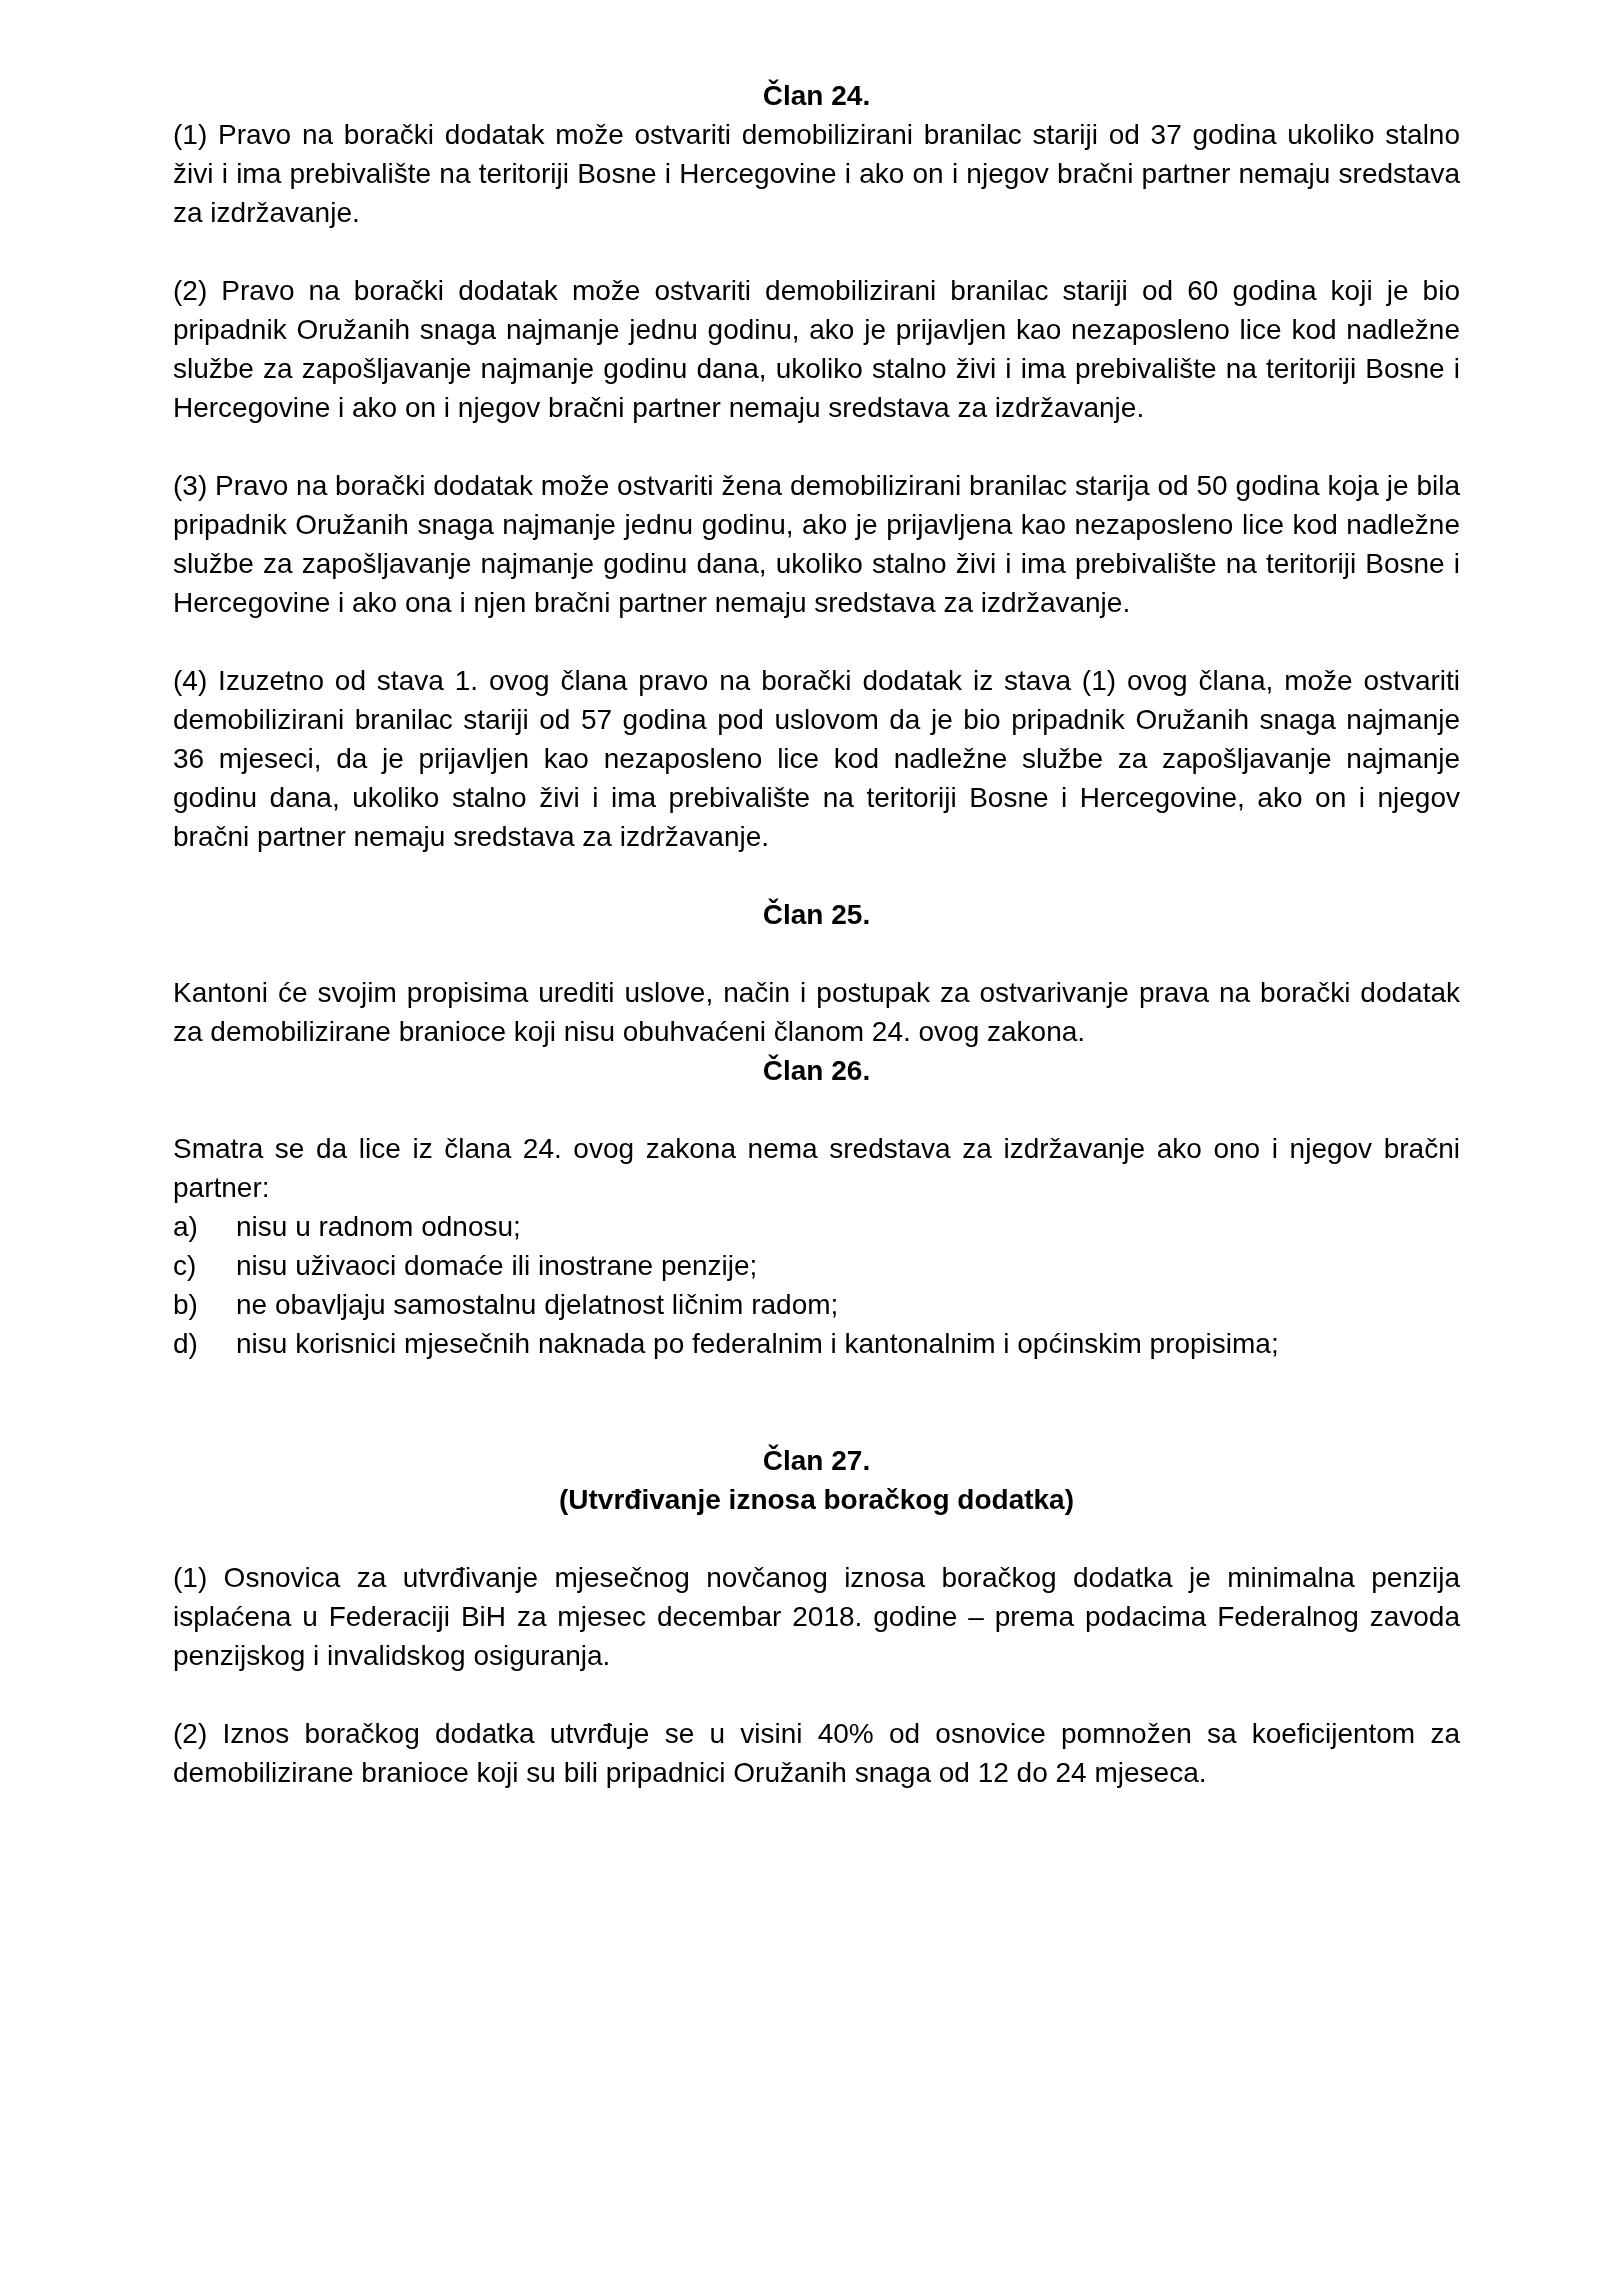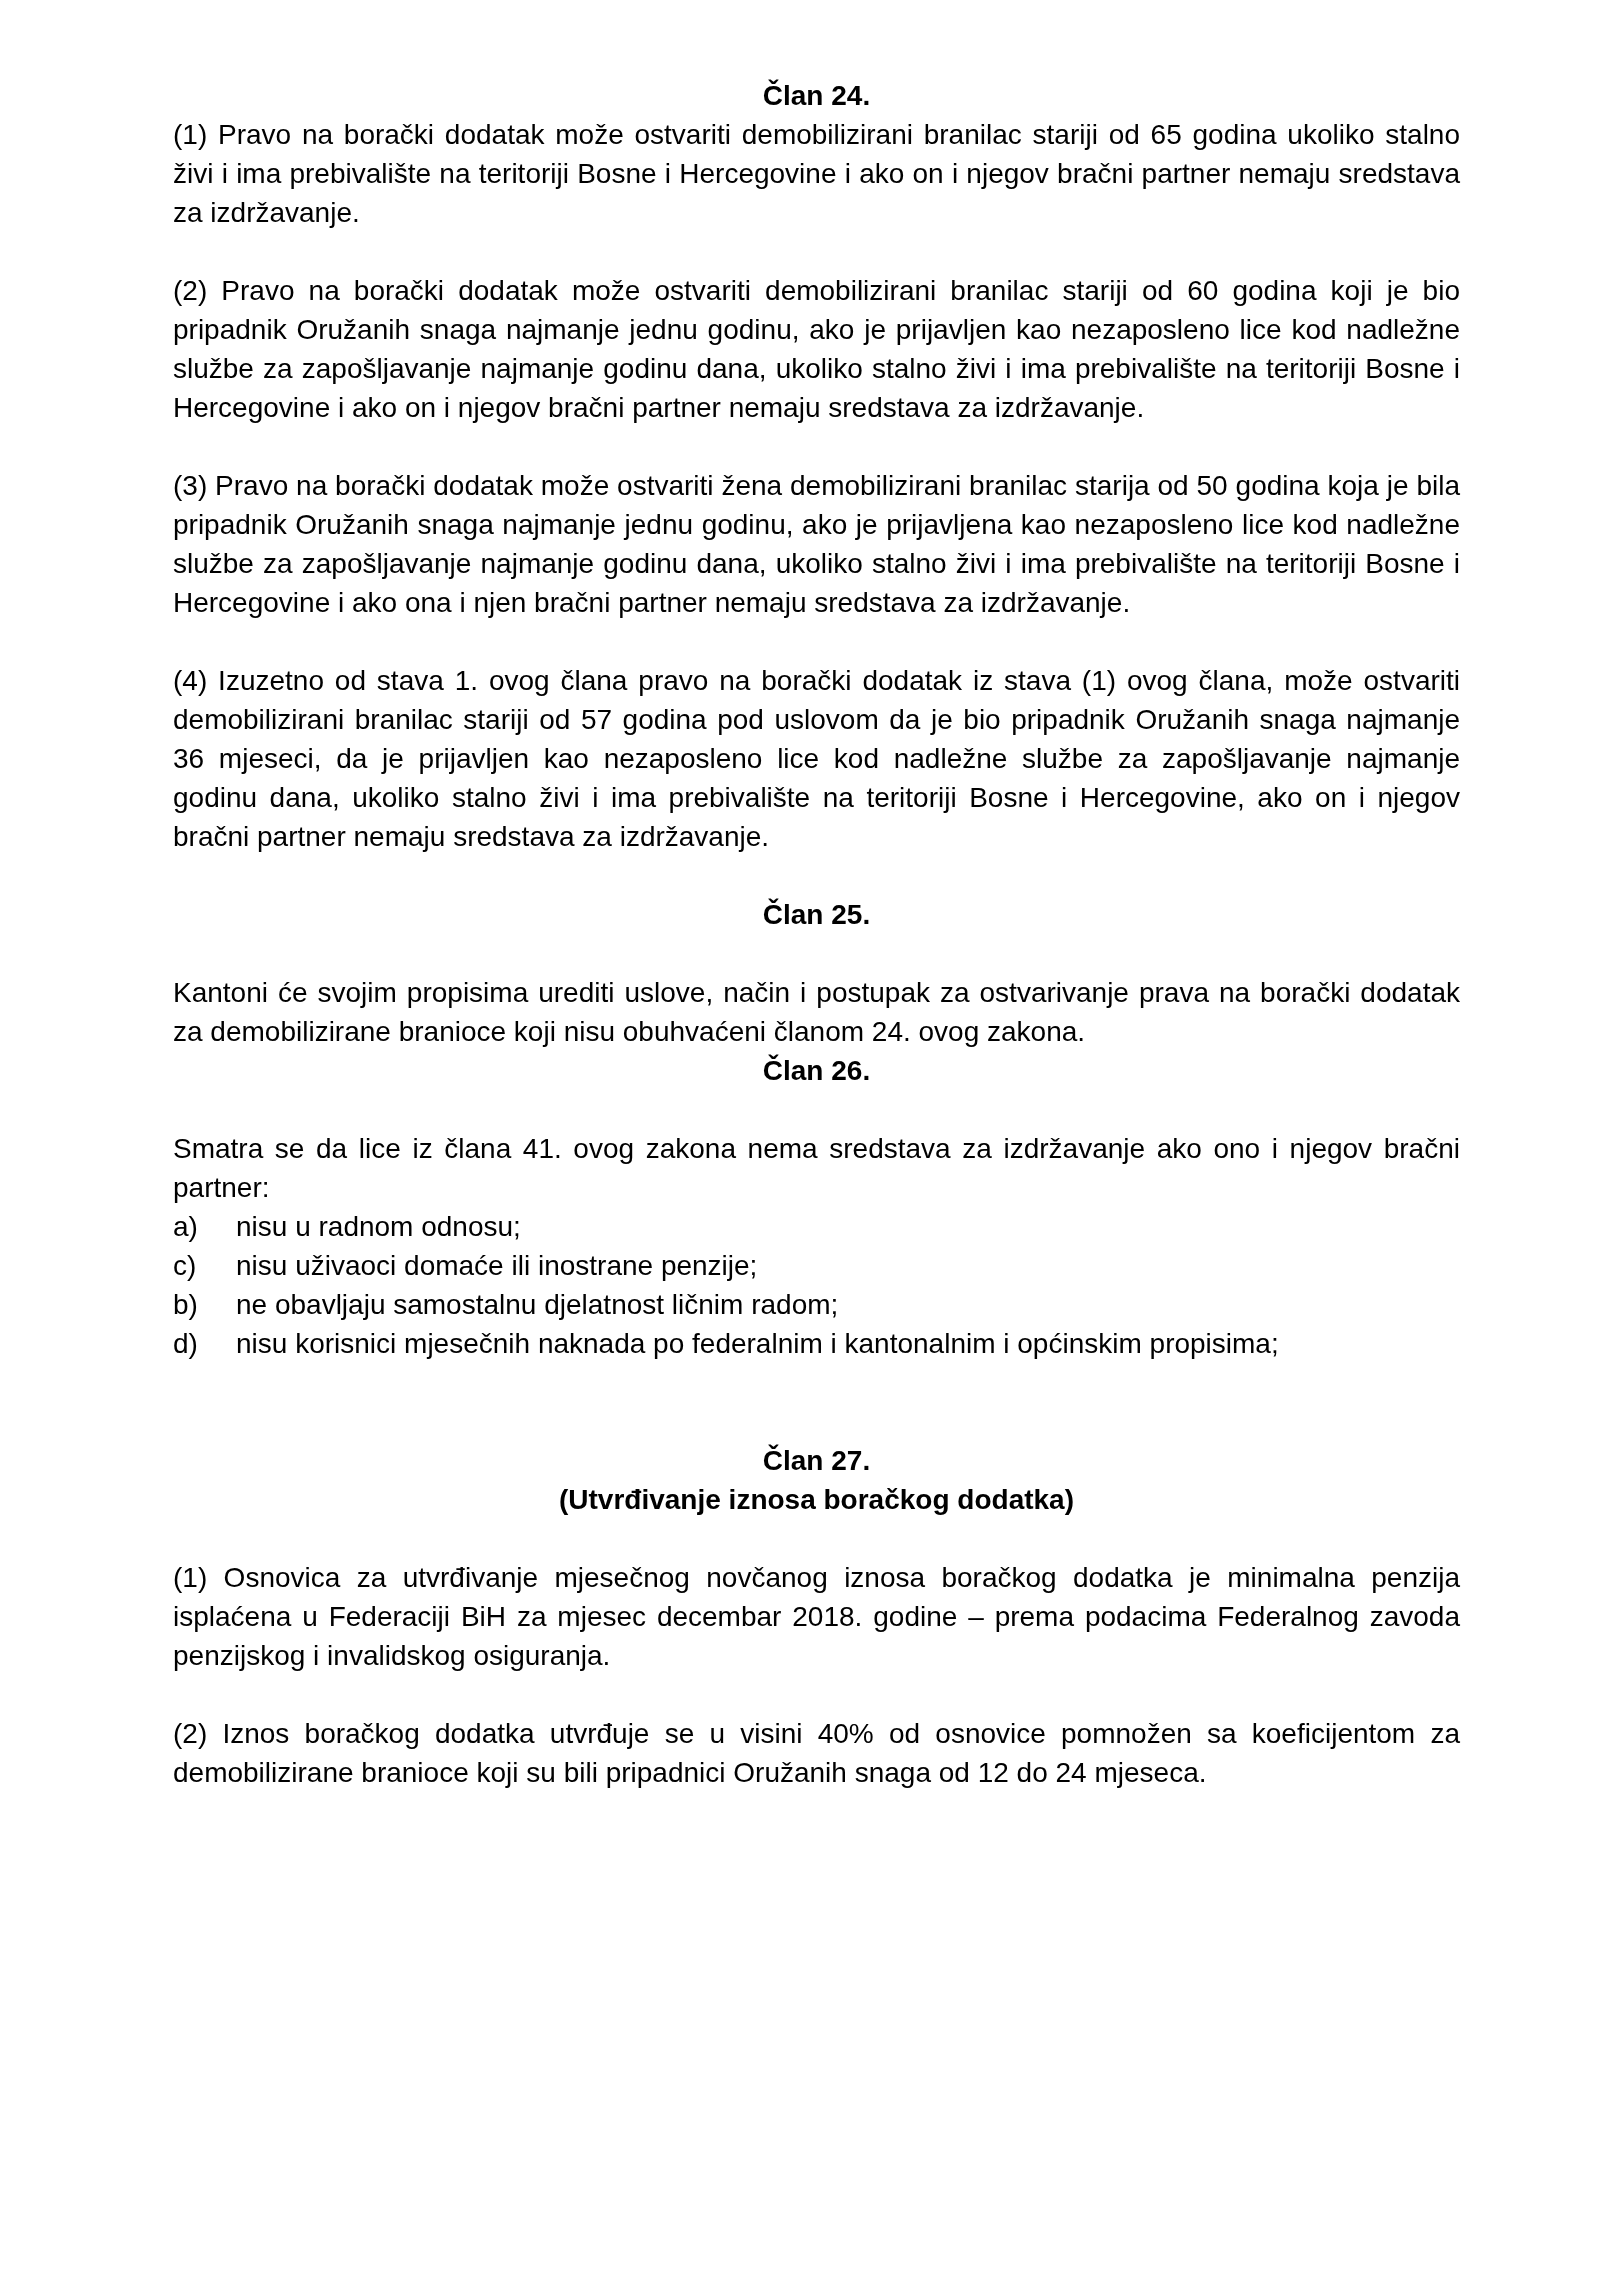--- a/index.html
+++ b/index.html
@@ -70,34 +70,34 @@
     color: #000000;
   }
 </style>
 </head>
 <body>
 
 <div class="sheet">
 
   <section>
     <h2 class="heading">Član 24.</h2>
-    <p class="para">(1) Pravo na borački dodatak može ostvariti demobilizirani branilac stariji od 65 godina ukoliko stalno živi i ima prebivalište na teritoriji Bosne i Hercegovine i ako on i njegov bračni partner nemaju sredstava za izdržavanje.</p>
+    <p class="para">(1) Pravo na borački dodatak može ostvariti demobilizirani branilac stariji od 37 godina ukoliko stalno živi i ima prebivalište na teritoriji Bosne i Hercegovine i ako on i njegov bračni partner nemaju sredstava za izdržavanje.</p>
     <p class="para">(2) Pravo na borački dodatak može ostvariti demobilizirani branilac stariji od 60 godina koji je bio pripadnik Oružanih snaga najmanje jednu godinu, ako je prijavljen kao nezaposleno lice kod nadležne službe za zapošljavanje najmanje godinu dana, ukoliko stalno živi i ima prebivalište na teritoriji Bosne i Hercegovine i ako on i njegov bračni partner nemaju sredstava za izdržavanje.</p>
     <p class="para">(3) Pravo na borački dodatak može ostvariti žena demobilizirani branilac starija od 50 godina koja je bila pripadnik Oružanih snaga najmanje jednu godinu, ako je prijavljena kao nezaposleno lice kod nadležne službe za zapošljavanje najmanje godinu dana, ukoliko stalno živi i ima prebivalište na teritoriji Bosne i Hercegovine i ako ona i njen bračni partner nemaju sredstava za izdržavanje.</p>
     <p class="para">(4) Izuzetno od stava 1. ovog člana pravo na borački dodatak iz stava (1) ovog člana, može ostvariti demobilizirani branilac stariji od 57 godina pod uslovom da je bio pripadnik Oružanih snaga najmanje 36 mjeseci, da je prijavljen kao nezaposleno lice kod nadležne službe za zapošljavanje najmanje godinu dana, ukoliko stalno živi i ima prebivalište na teritoriji Bosne i Hercegovine, ako on i njegov bračni partner nemaju sredstava za izdržavanje.</p>
   </section>
 
   <section>
     <h2 class="heading gap-after">Član 25.</h2>
     <p class="para no-gap">Kantoni će svojim propisima urediti uslove, način i postupak za ostvarivanje prava na borački dodatak za demobilizirane branioce koji nisu obuhvaćeni članom 24. ovog zakona.</p>
   </section>
 
   <section>
     <h2 class="heading gap-after">Član 26.</h2>
-    <p class="intro">Smatra se da lice iz člana 41. ovog zakona nema sredstava za izdržavanje ako ono i njegov bračni partner:</p>
+    <p class="intro">Smatra se da lice iz člana 24. ovog zakona nema sredstava za izdržavanje ako ono i njegov bračni partner:</p>
     <p class="list-item"><span class="letter">a)</span><span>nisu u radnom odnosu;</span></p>
     <p class="list-item"><span class="letter">c)</span><span>nisu uživaoci domaće ili inostrane penzije;</span></p>
     <p class="list-item"><span class="letter">b)</span><span>ne obavljaju samostalnu djelatnost ličnim radom;</span></p>
     <p class="list-item"><span class="letter">d)</span><span>nisu korisnici mjesečnih naknada po federalnim i kantonalnim i općinskim propisima;</span></p>
   </section>
 
   <section class="article-27">
     <h2 class="heading">Član 27.</h2>
     <h3 class="subheading">(Utvrđivanje iznosa boračkog dodatka)</h3>
     <p class="para">(1) Osnovica za utvrđivanje mjesečnog novčanog iznosa boračkog dodatka je minimalna penzija isplaćena u Federaciji BiH za mjesec decembar 2018. godine – prema podacima Federalnog zavoda penzijskog i invalidskog osiguranja.</p>

